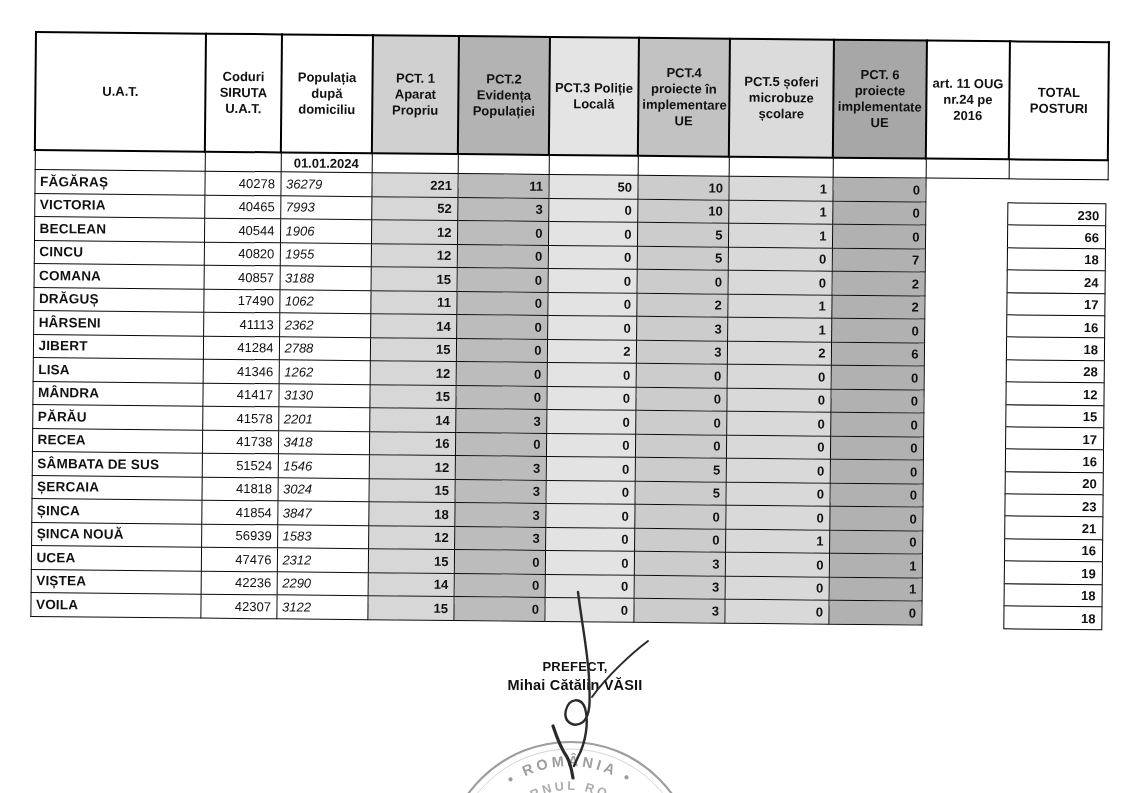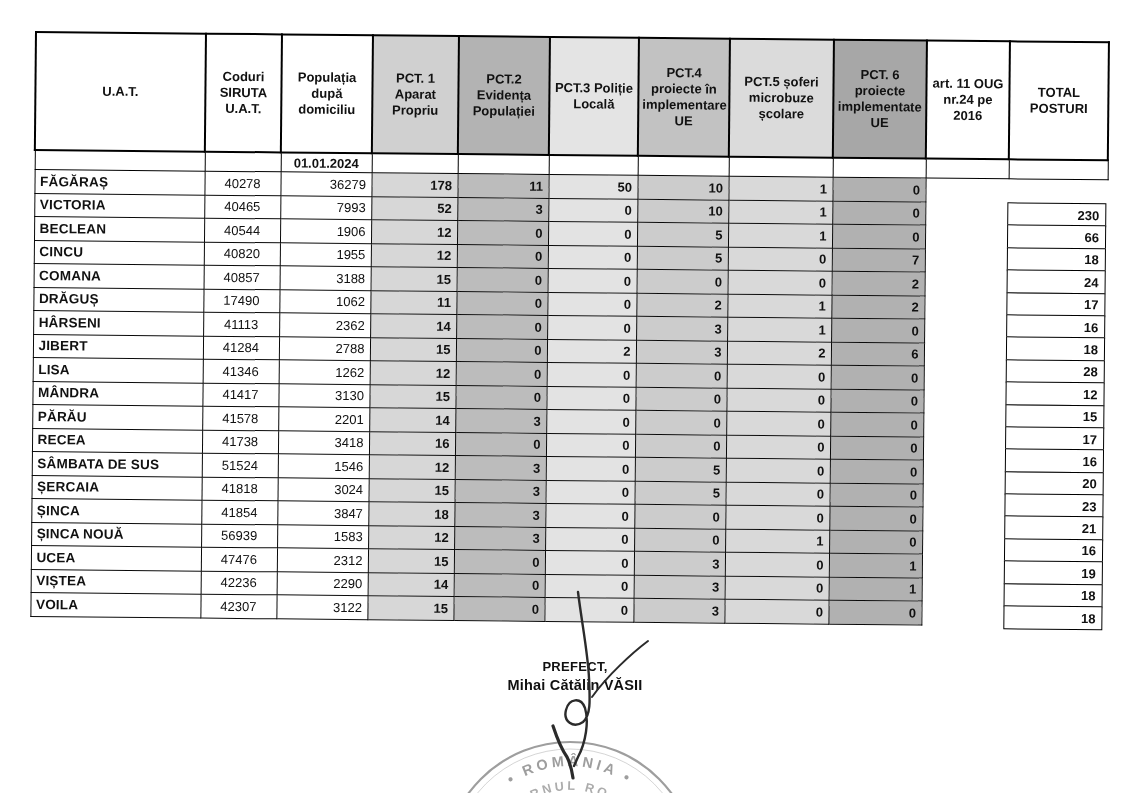--- a/index.html
+++ b/index.html
@@ -36,22 +36,22 @@
     border:1.8px solid var(--border,#000);height:18px;background:#fff;
     font-size:13px;font-weight:700;text-align:center;padding:0 3px;
   }
   tr.subheader td.td-art11, tr.subheader td.td-totalgap{border:1.8px solid var(--border,#000);}
 
   tbody td{
     border:1.6px solid #0a0a0a;height:22.5px;padding:0 5px;
     font-size:13px;vertical-align:middle;white-space:nowrap;overflow:hidden;
   }
   td.td-uat{font-weight:700;font-size:13.5px;letter-spacing:.2px;text-align:left;}
-  td.td-siruta{font-weight:400;text-align:center;}
-  td.td-pop{font-weight:400;text-align:right;}
+  td.td-siruta{font-weight:400;text-align:right;}
+  td.td-pop{font-weight:400;text-align:left;font-style:italic;}
   td.td-num{font-weight:700;text-align:right;}
   td.c1{background:var(--pct1_cell)}
   td.c2{background:var(--pct2_cell)}
   td.c3{background:var(--pct3_cell)}
   td.c4{background:var(--pct4_cell)}
   td.c5{background:var(--pct5_cell)}
   td.c6{background:var(--pct6_cell)}
   td.td-art11, td.td-totalgap{border:none;background:#fff;}
 
   
@@ -123,21 +123,21 @@
           <td></td>
           <td class="td-art11"></td>
           <td class="td-totalgap"></td>
         </tr>
       </thead>
       <tbody>
           <tr>
             <td class="td-uat">FĂGĂRAȘ</td>
             <td class="td-siruta">40278</td>
             <td class="td-pop">36279</td>
-            <td class="td-num c1">178</td>
+            <td class="td-num c1">221</td>
             <td class="td-num c2">11</td>
             <td class="td-num c3">50</td>
             <td class="td-num c4">10</td>
             <td class="td-num c5">1</td>
             <td class="td-num c6">0</td>
             <td class="td-art11"></td>
             <td class="td-totalgap"></td>
           </tr>
           <tr>
             <td class="td-uat">VICTORIA</td>

